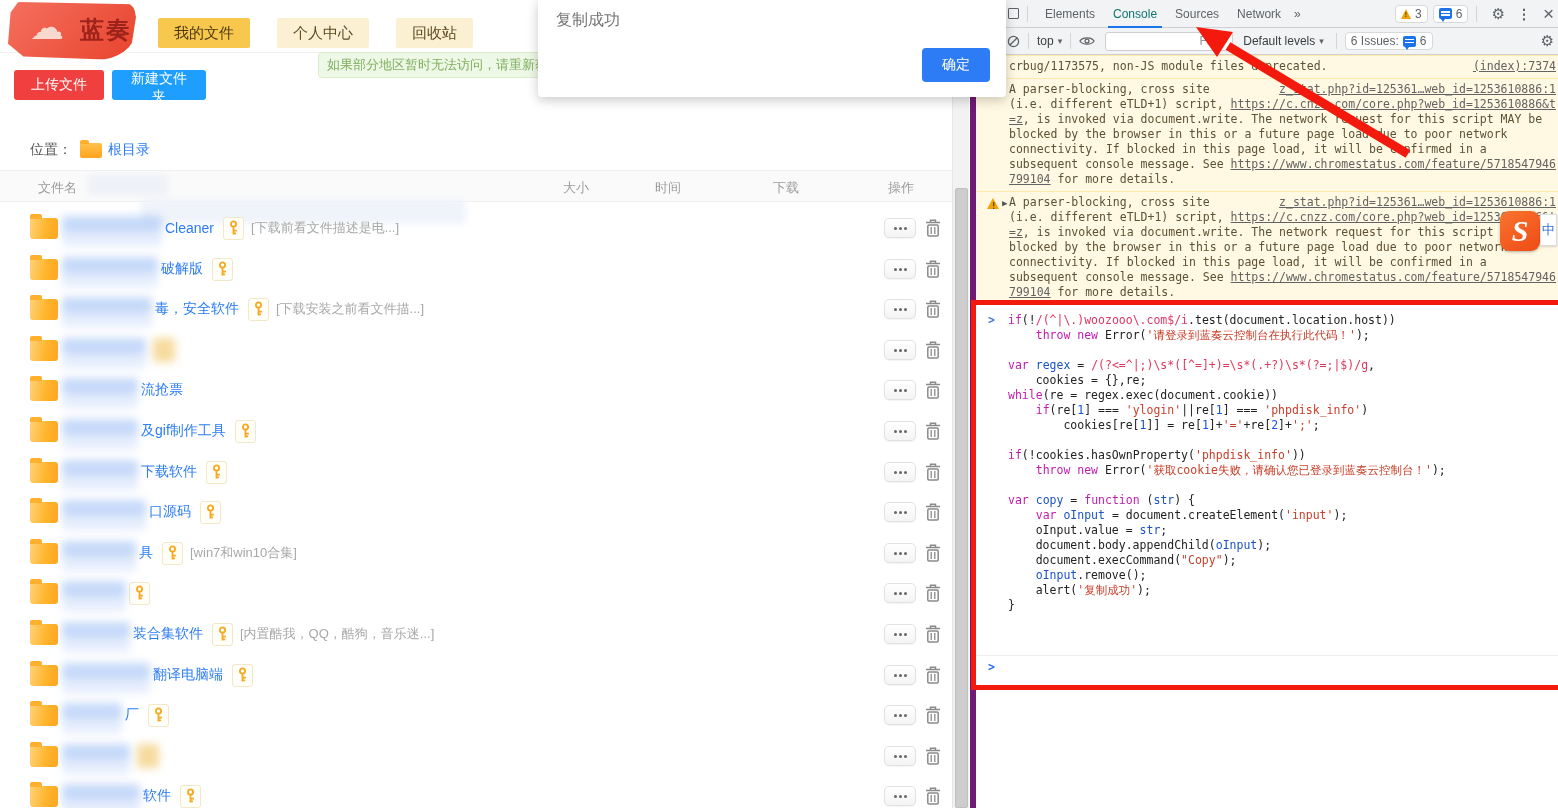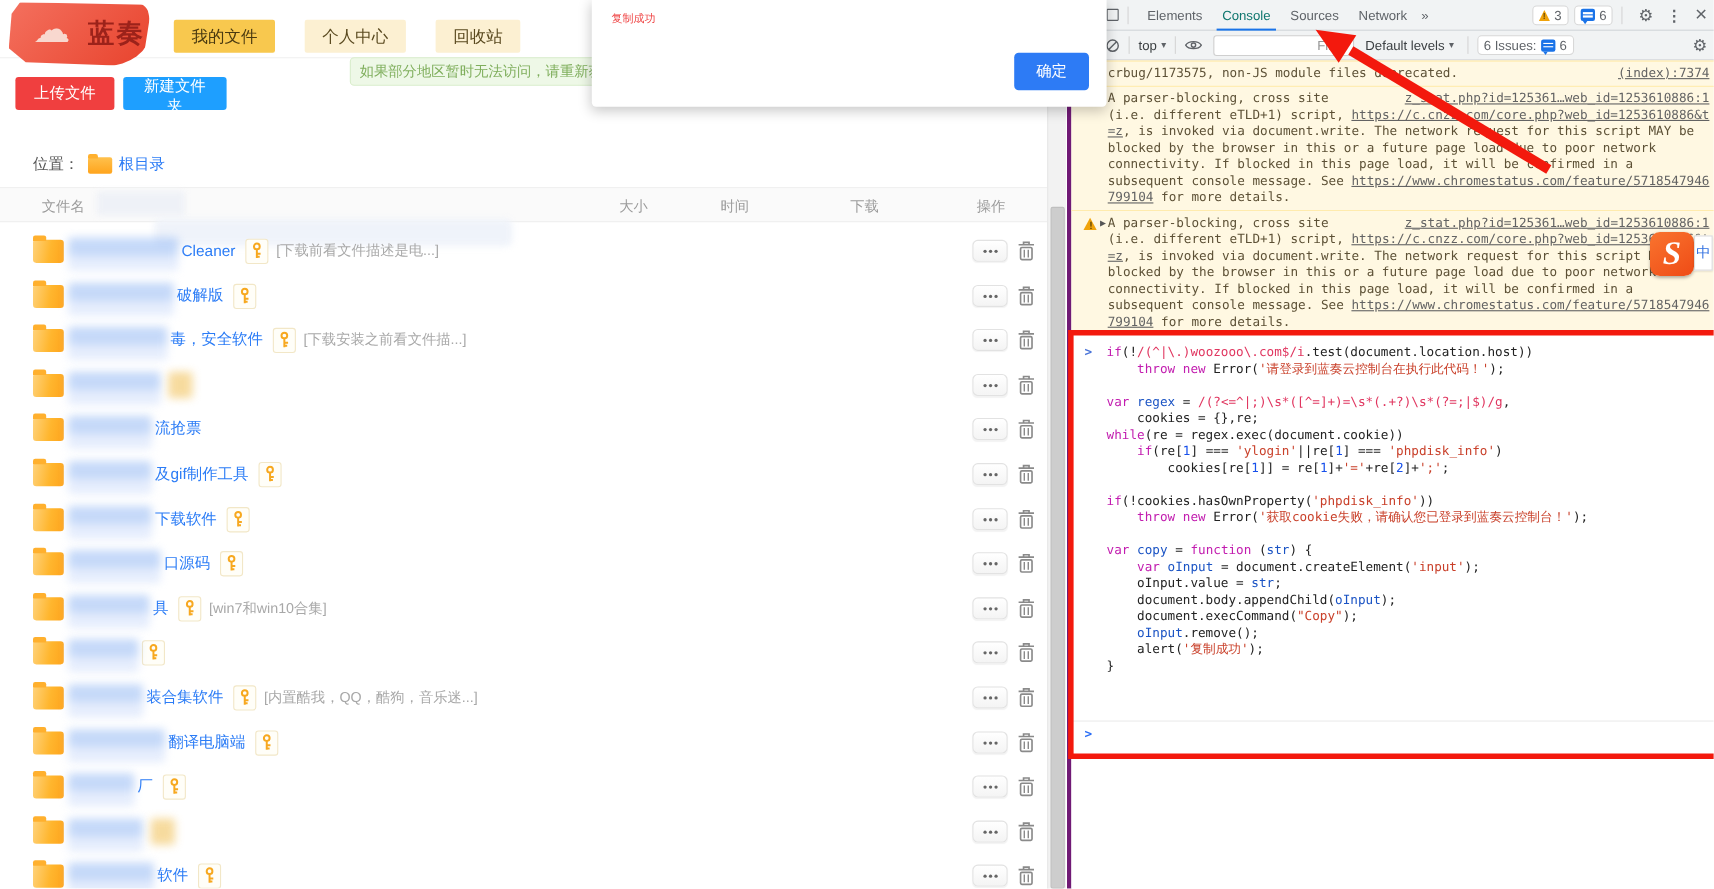--- a/index.html
+++ b/index.html
@@ -53,21 +53,21 @@
   .morebtn{width:32px;height:20px;border:1px solid #e2e2e2;border-radius:5px;cursor:pointer;
            background:linear-gradient(#ffffff,#f4f4f4);box-shadow:0 1px 1px rgba(0,0,0,.05);
            display:flex;align-items:center;justify-content:center;gap:2px;padding:0;}
   .morebtn i{width:3px;height:3px;border-radius:50%;background:#666;}
   .trash{width:18px;height:20px;display:inline-flex;cursor:pointer;}
   
   .pscroll{position:absolute;left:952px;top:48px;width:17px;height:760px;background:#f2f2f2;border-left:1px solid #e6e6e6;}
   .pthumb{position:absolute;left:2px;top:140px;width:13px;height:620px;background:#cdcdcd;border:1px solid #bfbfbf;border-radius:2px;}
 
   
-  .devtools{position:absolute;left:970px;top:0;width:588px;height:808px;background:#fff;border-left:4px solid #701a75;
+  .devtools{position:absolute;left:970px;top:0;width:588px;height:808px;background:#fff;border-left:6px solid #701a75;
             font-family:"Liberation Sans",sans-serif;text-decoration:underline;}
   .dtbar{position:absolute;left:0;top:0;width:588px;height:28px;background:#f1f3f4;border-bottom:1px solid #cdd1d4;
          display:flex;align-items:center;font-size:12px;color:#5f6368;}
   .devicon{width:11px;height:11px;border:1.5px solid #5f6368;border-radius:1px;margin-left:32px;}
   .dsep{width:1px;height:16px;background:#d5d5d5;margin:0 8px;}
   .dtab{height:28px;display:flex;align-items:center;padding:0 9px;cursor:pointer;position:relative;color:#5f6368;}
   .dtab.active{color:#0f766e;}
   .dtab.active::after{content:"";position:absolute;left:4px;right:4px;bottom:0;height:2px;background:#1a73e8;}
   .chev{margin:0 4px;font-size:12px;color:#5f6368;cursor:pointer;}
   .chip{display:flex;align-items:center;gap:4px;border:1px solid #d8d8d8;background:#fff;border-radius:4px;
@@ -112,21 +112,21 @@
   #code-lines{position:absolute;left:32px;top:10px;right:4px;}
   .cl{min-height:15px;white-space:pre;}
   .tk-k{color:#c21caf;} .tk-s{color:#c9402a;} .tk-re{color:#e0355f;text-align:center;}
   .tk-n{color:#1750eb;} .tk-d{color:#1a53c4;} .tk-v{color:#1a53c4;} .tk-p{color:#222;}
   .newprompt{position:absolute;left:0;top:352px;width:588px;border-top:1px solid #ececec;padding:4px 0 0 12px;
              color:#2a6df5;font-weight:bold;}
 
   
   .dialog{position:absolute;left:538px;top:0;width:468px;height:97px;background:#fff;z-index:50;
           border-radius:0 0 4px 4px;box-shadow:0 3px 12px rgba(0,0,0,.22);}
-  .dialog .dmsg{position:absolute;left:18px;top:10px;font-size:10px;color:#ef4444;}
+  .dialog .dmsg{position:absolute;left:18px;top:10px;font-size:16px;color:#737373;}
   .dialog .okbtn{position:absolute;right:16px;top:48px;width:68px;height:34px;background:#2d7bf5;border:none;
                  border-radius:4px;color:#fff;font-size:14px;cursor:pointer;font-family:"Liberation Sans",sans-serif;}
   .annots{position:absolute;left:0;top:0;width:1558px;height:808px;z-index:60;pointer-events:none;}
   .redbox{position:absolute;left:971px;top:300px;width:620px;height:390px;border:5px solid #f3190d;z-index:60;pointer-events:none;}
   .ime{position:absolute;left:1500px;top:211px;z-index:55;display:flex;align-items:flex-start;}
   .imes{width:40px;height:40px;border-radius:9px;background:linear-gradient(145deg,#f9742e,#ef4b16);
         color:#fff;font-family:"Liberation Serif",serif;font-style:italic;font-weight:bold;font-size:30px;
         display:flex;align-items:center;justify-content:center;box-shadow:0 1px 3px rgba(0,0,0,.3);}
   .imezh{width:17px;height:32px;background:#fff;border:1px solid #dcdcdc;margin-top:3px;color:#2f6fe0;
          font-size:13px;display:flex;align-items:center;justify-content:center;box-shadow:0 1px 2px rgba(0,0,0,.15);}

